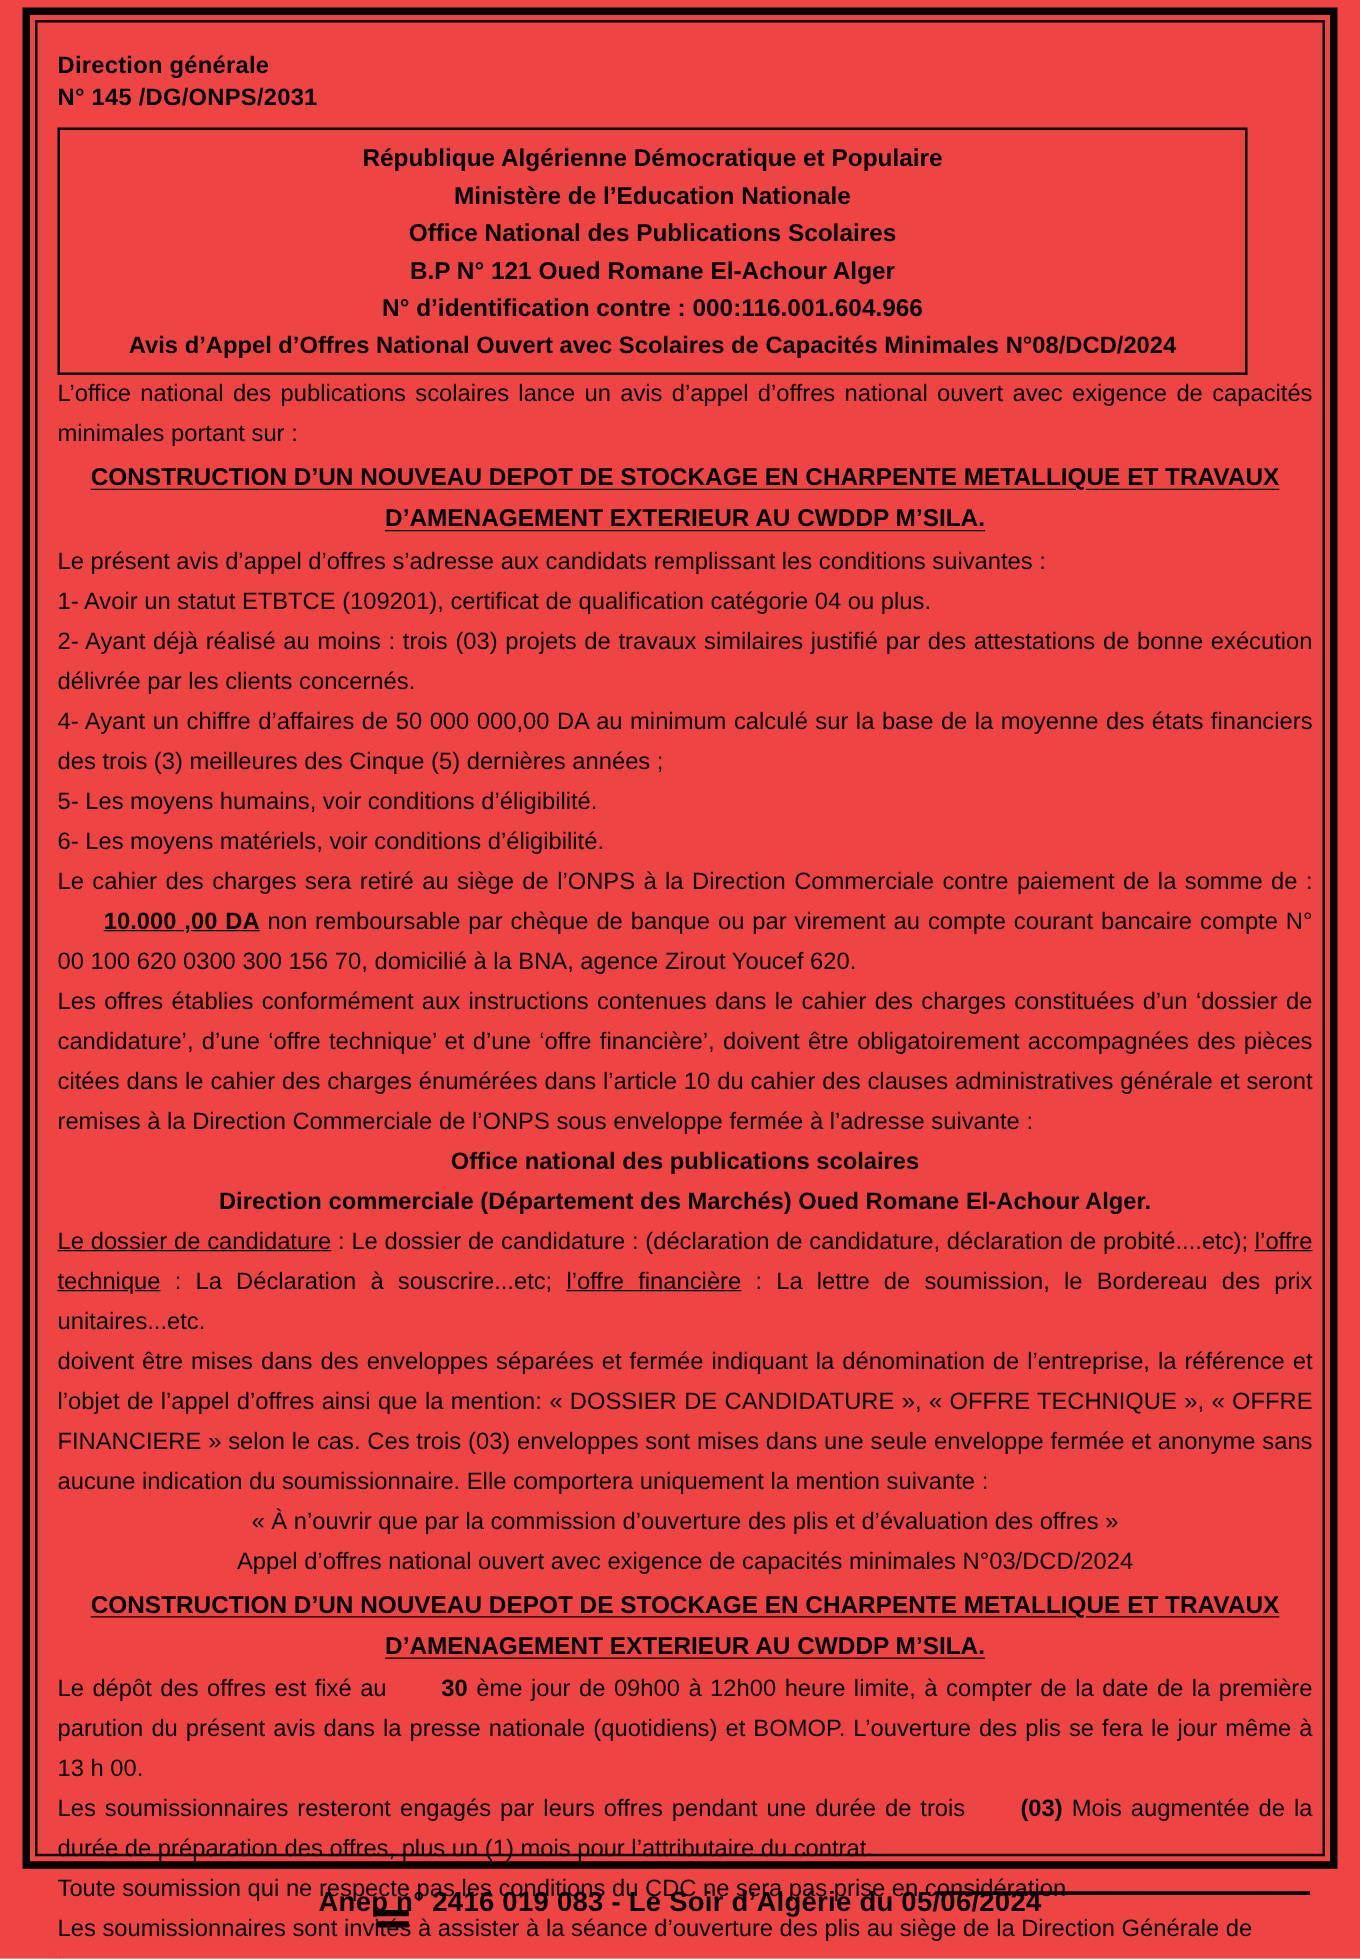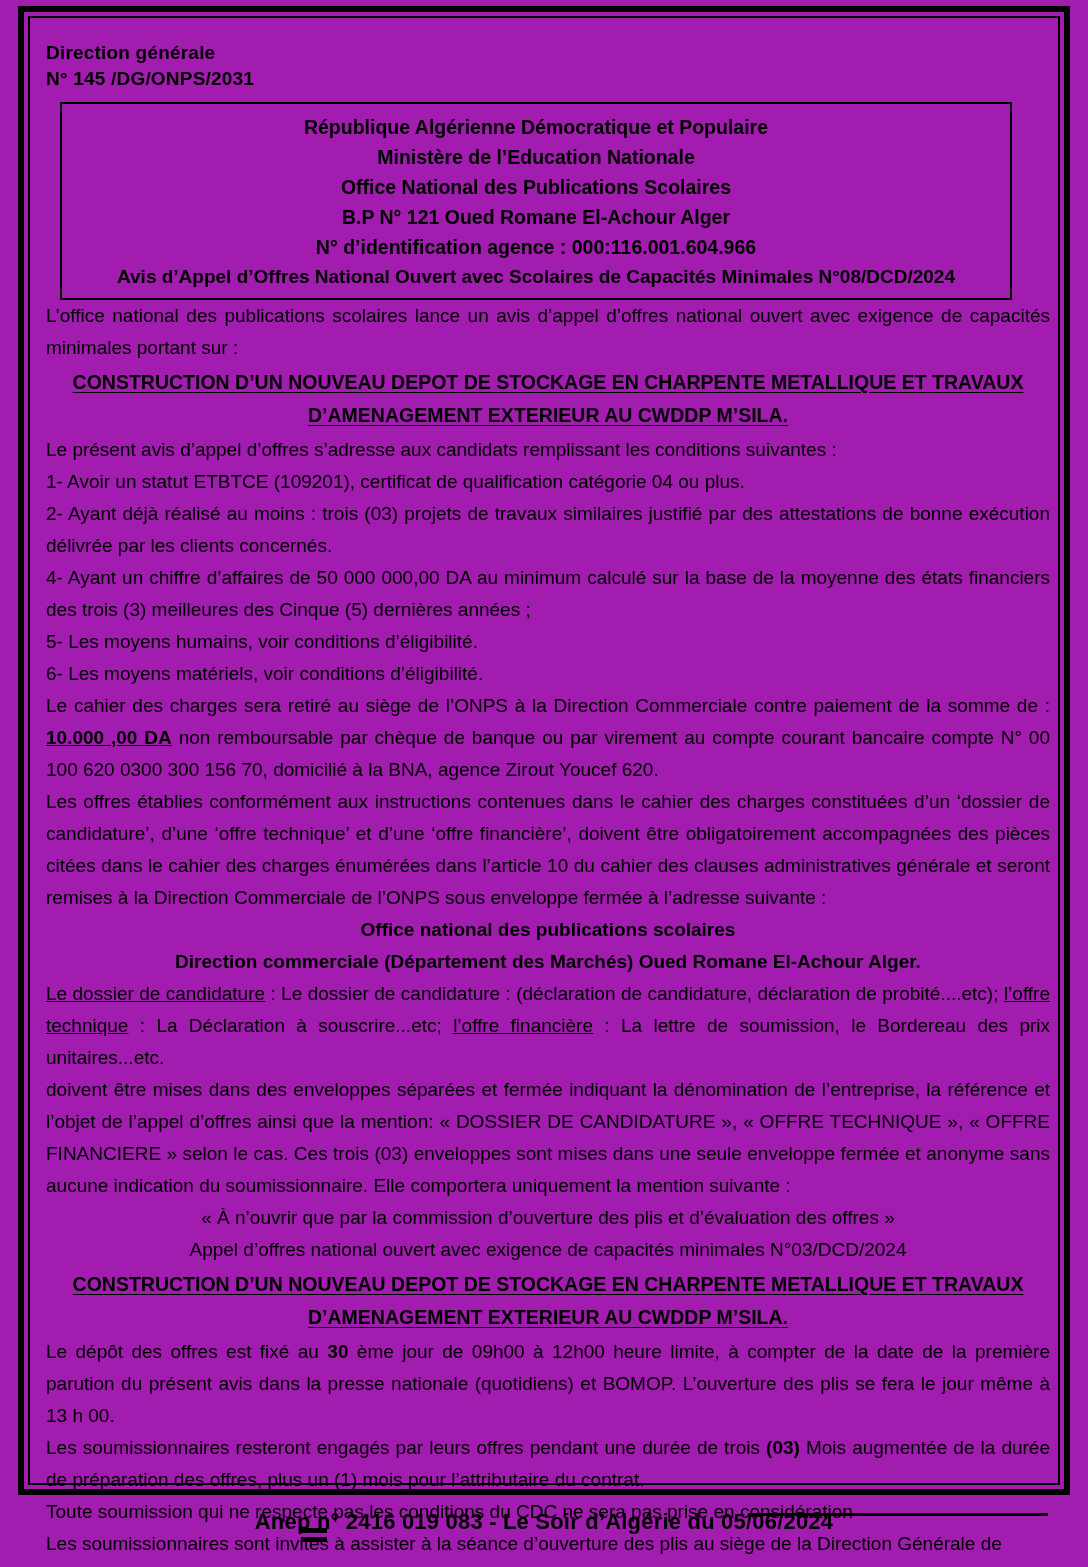--- a/index.html
+++ b/index.html
@@ -8,21 +8,21 @@
     background: #ffffff;
   }
   body {
     font-family: "Liberation Sans", sans-serif;
     color: #000000;
   }
   .page {
     position: relative;
     width: 1088px;
     height: 1567px;
-    background: #a21caf;
+    background: #ef4444;
     box-sizing: border-box;
     overflow: hidden;
   }
   
   .outer-frame {
     position: absolute;
     left: 18px;
     top: 6px;
     width: 1052px;
     height: 1489px;
@@ -49,21 +49,20 @@
   .topline {
     font-size: 19px;
     line-height: 26px;
     letter-spacing: 0.2px;
     font-weight: 600;
   }
   .topline .num { font-weight: 700; }
 
   .title-box {
     margin-top: 10px;
-    margin-left: 14px;
     width: 952px;
     border: 2px solid #000;
     box-sizing: border-box;
     padding: 8px 10px 6px 10px;
     text-align: center;
   }
   .title-box .tline {
     font-size: 19.5px;
     line-height: 30px;
     font-weight: 700;
@@ -74,21 +73,21 @@
     font-weight: 600;
   }
   .title-box .tline.last b { font-weight: 800; }
   .para {
     font-size: 19px;
     line-height: 32px;
     text-align: justify;
     margin: 0;
   }
   .para.nojust { text-align: left; }
-  .para b { font-weight: 700; }
+  .para b { font-weight: 700; margin-left: 37px; }
   .u { text-decoration: underline; }
 
   .headline {
     text-align: center;
     font-size: 19.5px;
     line-height: 33px;
     font-weight: 700;
     text-decoration: underline;
     text-underline-offset: 3px;
     margin: 0;
@@ -162,21 +161,21 @@
       <span>N°</span>
       <span class="num">145</span>
       <span>/DG/ONPS/2031</span>
     </div>
 
     <div class="title-box">
       <div class="tline">République Algérienne Démocratique et Populaire</div>
       <div class="tline">Ministère de l’Education Nationale</div>
       <div class="tline">Office National des Publications Scolaires</div>
       <div class="tline">B.P N° 121 Oued Romane El-Achour Alger</div>
-      <div class="tline">N° d’identification agence : 000:116.001.604.966</div>
+      <div class="tline">N° d’identification contre : 000:116.001.604.966</div>
       <div class="tline last"><span>Avis d’Appel d’Offres National Ouvert avec Scolaires de </span><b>Capacités</b><span> Minimales N°08/DCD</span><b>/2024</b></div>
     </div>
 
     <p class="para">L’office national des publications scolaires lance un avis d’appel d’offres national ouvert avec exigence de capacités minimales portant sur :</p>
 
     <div class="headline-wrap">
       <p class="headline">CONSTRUCTION D’UN NOUVEAU DEPOT DE STOCKAGE EN CHARPENTE METALLIQUE ET TRAVAUX</p>
       <p class="headline">D’AMENAGEMENT EXTERIEUR AU CWDDP M’SILA.</p>
     </div>
 

